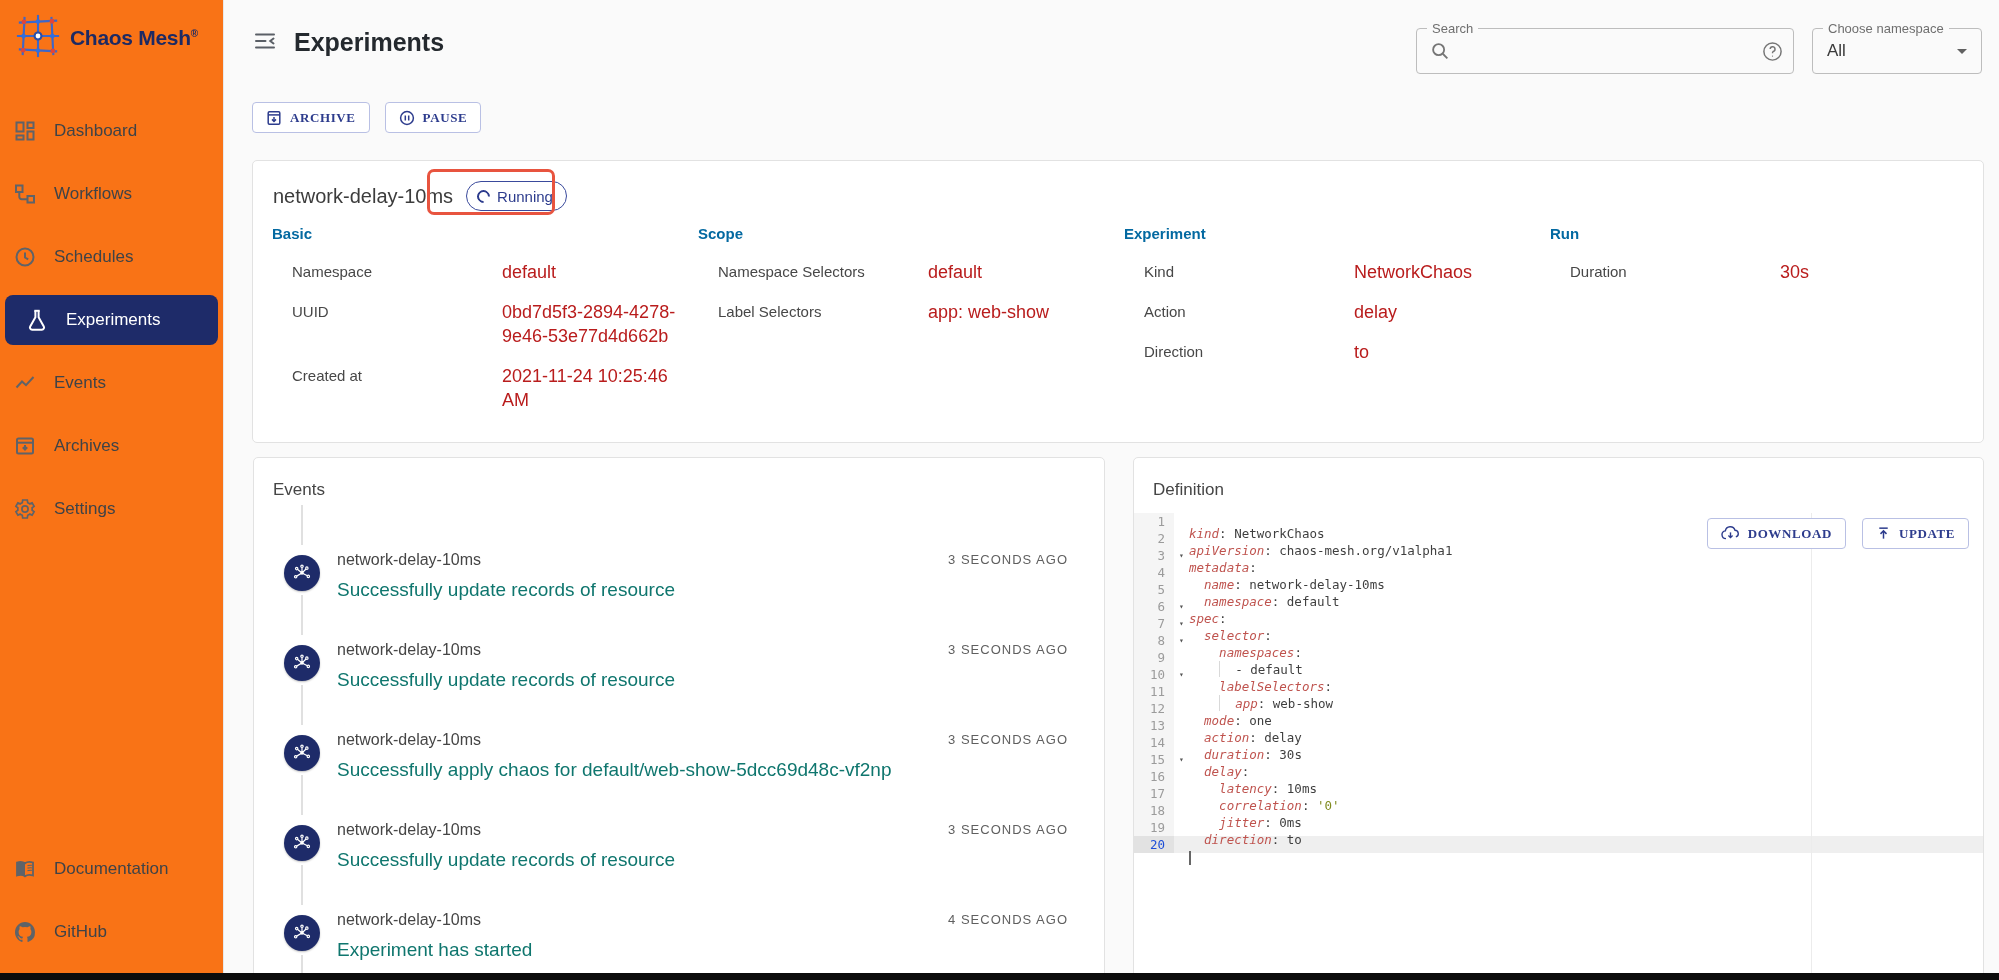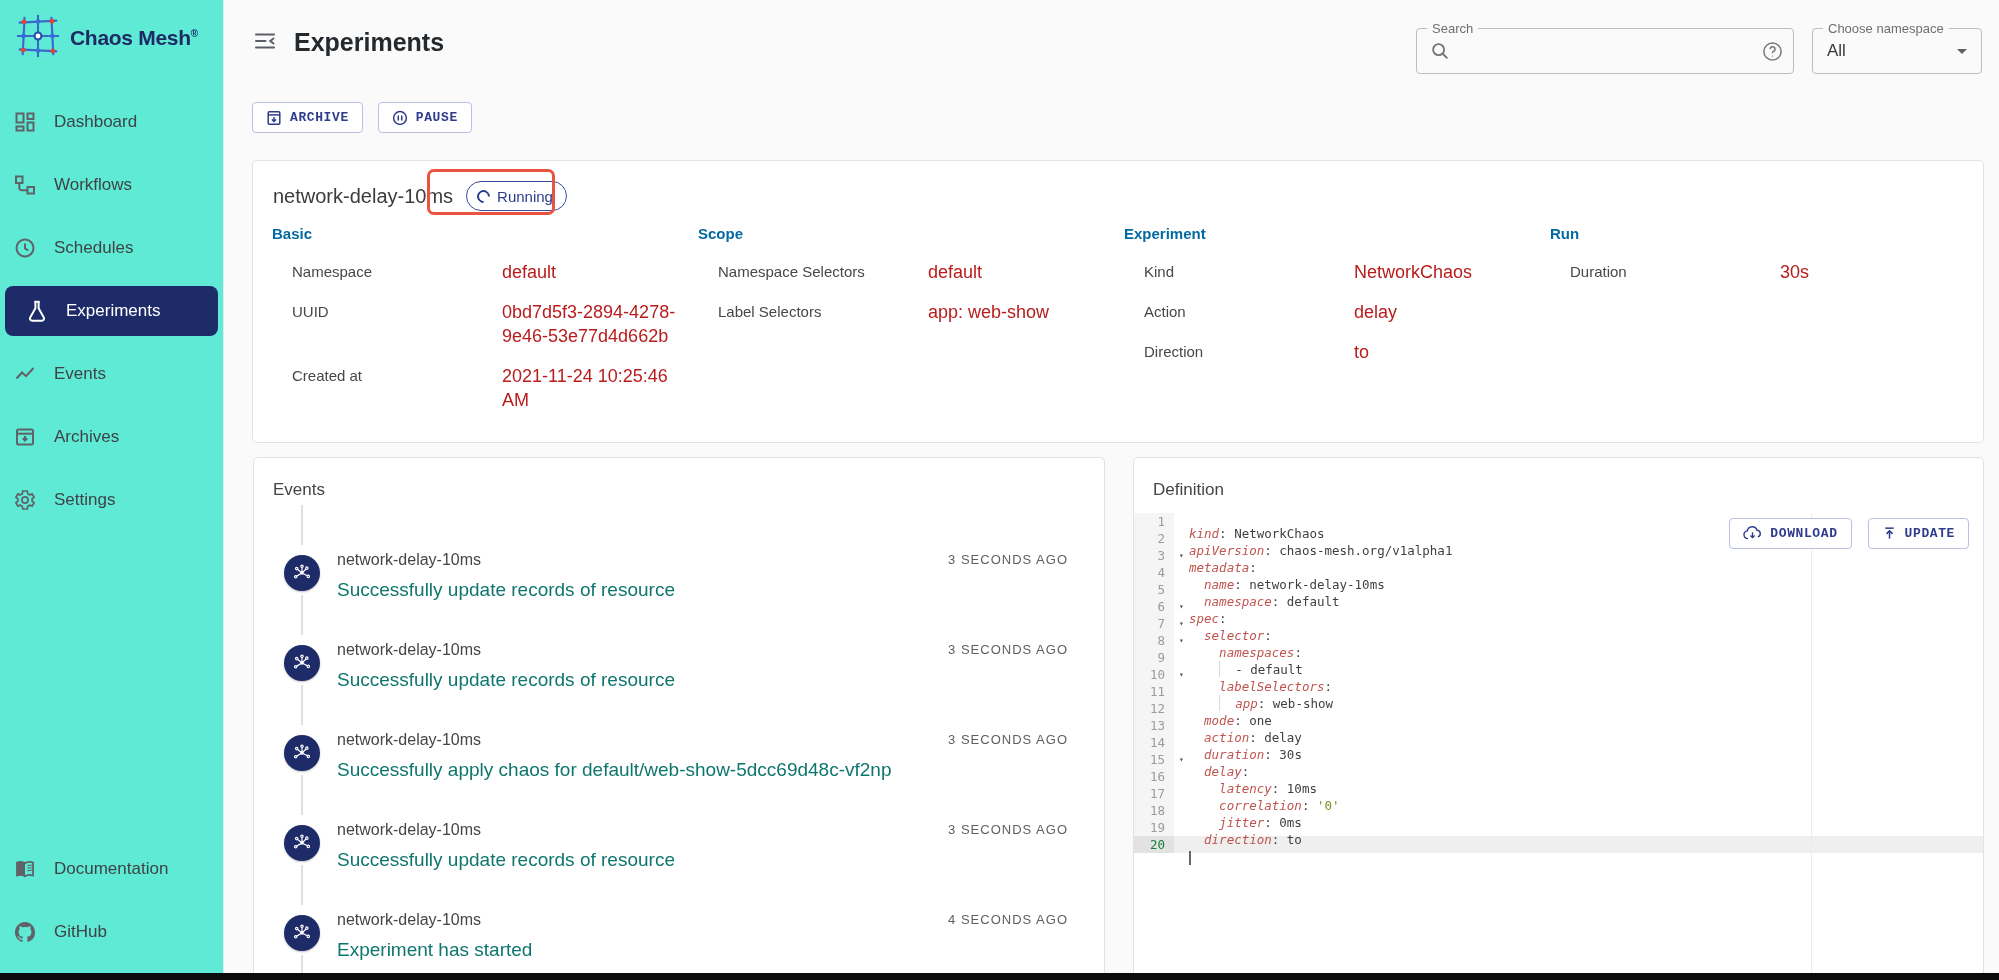--- a/index.html
+++ b/index.html
@@ -1,21 +1,21 @@
 <!DOCTYPE html>
 <html><head>
 <meta charset="utf-8">
 <style>
   * { margin:0; padding:0; box-sizing:border-box; }
   html,body { width:1999px; height:980px; overflow:hidden; background:#fafafa;
     font-family:"Liberation Sans", sans-serif; color:#424242; }
 
   
-  .sidebar { position:fixed; left:0; top:0; bottom:0; width:224px; background:#5eead4;
-    border-right:1px solid #e8e8e8; display:flex; flex-direction:column; z-index:10; }
+  .sidebar { position:fixed; left:0; top:0; bottom:0; width:224px; background:#f97316;
+    border-right:1px solid #e8e8e8; display:flex; flex-direction:column; z-index:10;gap:9px; }
   .logo-row { display:flex; align-items:center; gap:9px; padding:13px 8px 10px 15px; cursor:pointer; }
   .logo-text { font-size:21px; font-weight:700; color:#1d2a63; letter-spacing:-0.3px; white-space:nowrap; }
   .logo-reg { font-size:10px; vertical-align:super; }
   .nav { margin-top:24px; }
   .nav-item { display:flex; align-items:center; gap:17px; height:50px; margin-bottom:13px;
     padding-left:13px; color:#5f6368; cursor:pointer; }
   .nav-item .nav-icon { width:24px; height:24px; display:flex; align-items:center; justify-content:center; }
   .nav-label { font-size:17px; color:#3f4347; }
   .nav-item.selected { background:#1e2b69; margin-left:5px; margin-right:5px; padding-left:20px;
     border-radius:8px; color:#fff; }
@@ -33,21 +33,21 @@
   .search-field { width:378px; padding:0 10px 0 12px; gap:8px; }
   .search-input { flex:1; border:none; outline:none; background:transparent; font-size:16px; min-width:0; font-family:inherit; }
   .help-icon { width:21px; height:21px; cursor:pointer; flex-shrink:0; }
   .ns-field { width:170px; padding:0 14px; justify-content:space-between; cursor:pointer; }
   .ns-value { font-size:17px; color:#3a3a3a; }
   .caret { width:0; height:0; border-left:5px solid transparent; border-right:5px solid transparent; border-top:5.5px solid #616161; }
 
   .toolbar { margin:28px 0 0 28px; display:flex; gap:15px; }
   .btn { display:inline-flex; align-items:center; gap:8px; height:31px; padding:0 13px; background:#fff;
     border:1px solid #b9c0e4; border-radius:4px; color:#2d3c8d; font-size:13px; font-weight:700;
-    letter-spacing:0.6px; cursor:pointer; font-family:Liberation Mono, monospace; white-space:nowrap; }
+    letter-spacing:0.6px; cursor:pointer; font-family:Liberation Serif, serif; white-space:nowrap; }
 
   .card { background:#fff; border:1px solid #e2e2e2; border-radius:5px; position:relative; }
   .top-card { margin:27px 15px 0 28px; }
   .exp-title-row { display:flex; align-items:center; gap:13px; padding:20px 0 0 20px; }
   .exp-name { font-size:20px; color:#3c3c3c; }
   .chip { display:inline-flex; align-items:center; gap:7px; height:30px; padding:0 13px 0 10px;
     border:1.5px solid #3a4a9c; border-radius:16px; color:#2d3c8d; font-size:15px; }
   .spinner { width:13px; height:13px; border:2px solid #2d3c8d; border-right-color:transparent;
     border-radius:50%; transform:rotate(45deg); }
   .annotation-box { position:absolute; left:174px; top:8px; width:128px; height:46px;
@@ -79,21 +79,21 @@
   
   .editor { position:absolute; top:55px; left:0; right:0; bottom:0; overflow:hidden; cursor:text; }
   .code-row { display:flex; height:17px; font-family:"DejaVu Sans Mono", monospace; font-size:12.5px; line-height:17px; }
   .ln { width:40px; background:#f5f5f5; color:#9b9b9b; text-align:right; padding-right:9px; flex-shrink:0; }
   .fold { width:15px; text-align:center; color:#555; font-size:8px; flex-shrink:0; }
   .code { white-space:pre; color:#3f3f3f; flex:1;margin-top:12px; }
   .tk { color:#bf534e; font-style:italic; }
   .ts { color:#7f8a1e; }
   .guide { display:inline-block; width:0; height:16px; border-left:1px solid #d9d9d9; vertical-align:top; }
   .code-row.active { background:#efefef; }
-  .code-row.active .ln { background:#e2e2e2; color:#15803d; }
+  .code-row.active .ln { background:#e2e2e2; color:#1d4ed8; }
   .code-row.active .code::before { content:""; display:inline-block; width:1.5px; height:14px; background:#666; vertical-align:middle; margin-right:-1.5px; }
   .ruler { position:absolute; top:55px; bottom:0; left:677px; width:1px; background:#ececec; z-index:1; }
   .def-actions { position:absolute; top:60px; right:14px; display:flex; gap:16px; z-index:3; }
 
   .screen-bottom-bar { position:fixed; left:0; right:0; bottom:0; height:7px; background:#0c0c0c; z-index:50; }
 </style>
 </head>
 <body>
 
 <aside class="sidebar">

